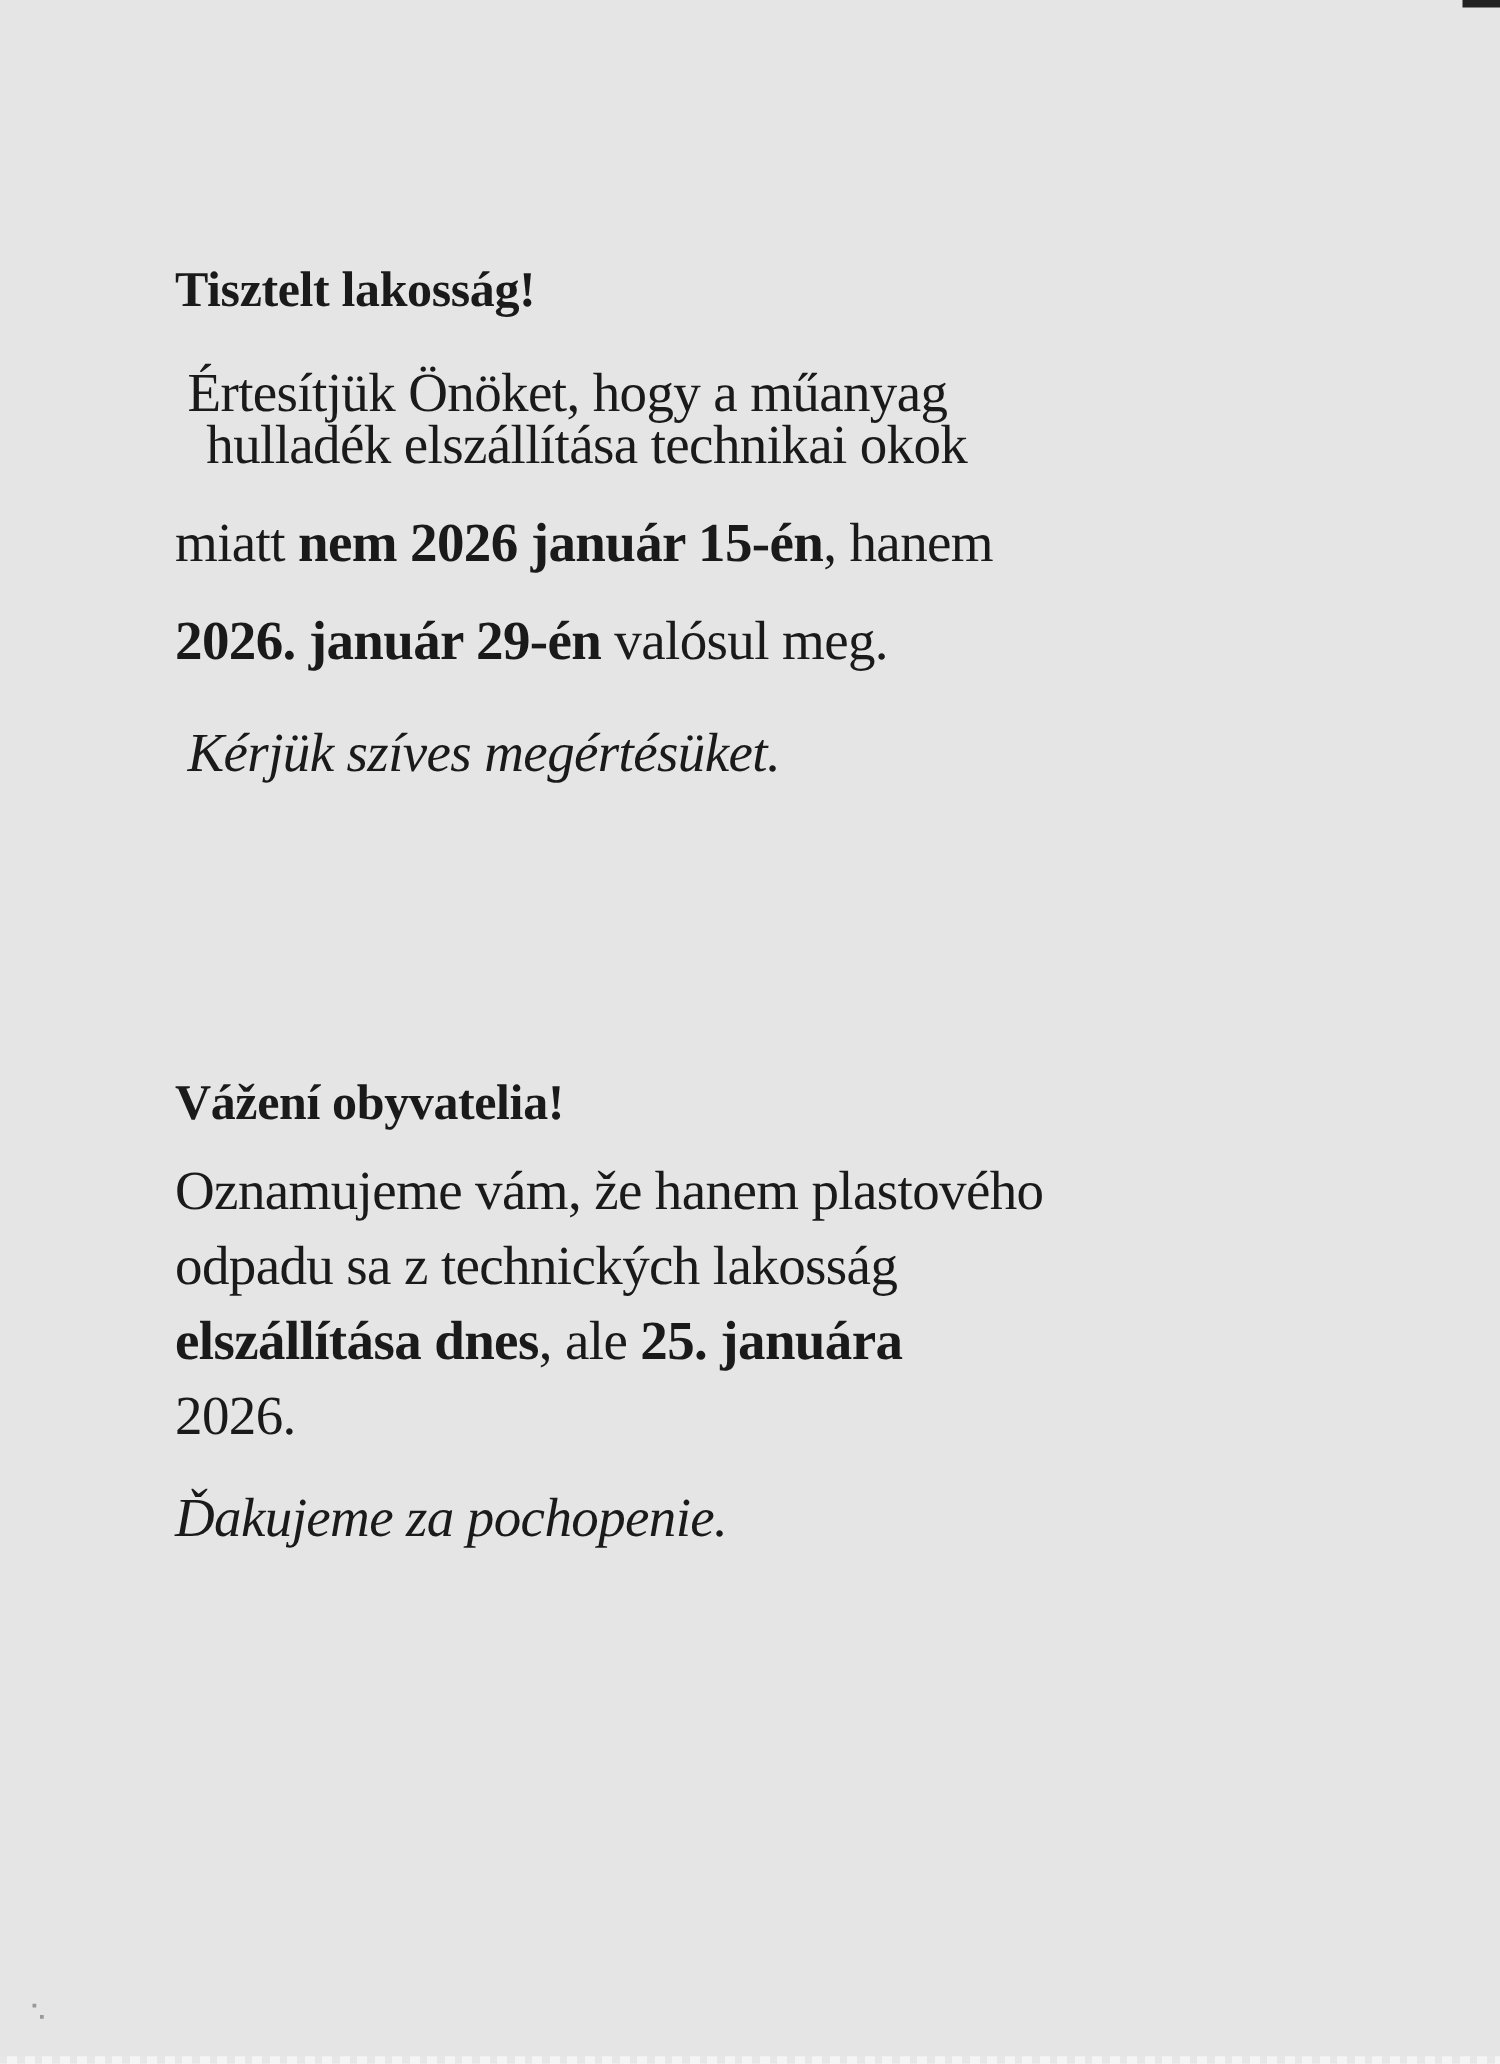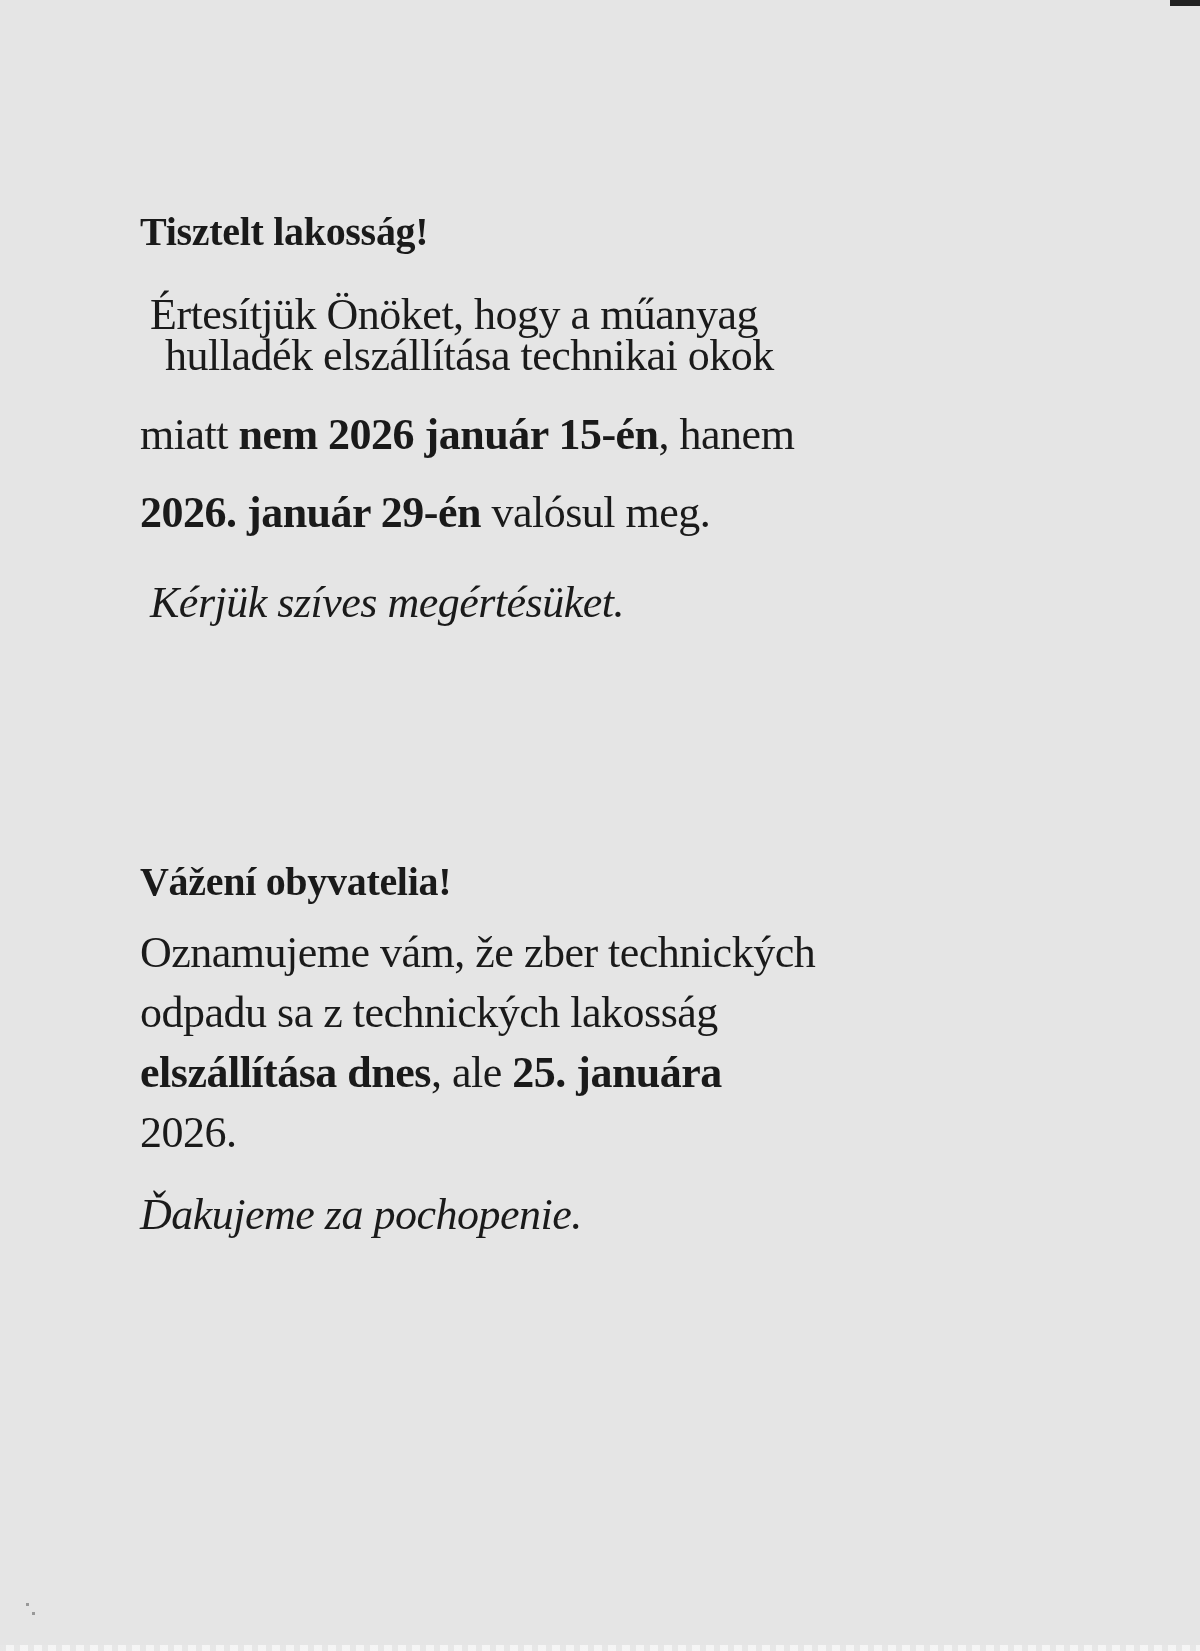--- a/index.html
+++ b/index.html
@@ -104,21 +104,21 @@
     <p id="hu-line4" class="block para">
       <b>2026. január 29-én</b><span> valósul meg.</span>
     </p>
     <p id="hu-closing" class="block para">Kérjük szíves megértésüket.</p>
   </section>
 
   <section>
     <h1 id="sk-heading" class="block heading">Vážení obyvatelia!</h1>
 
     <p id="sk-line1" class="block para">
-      <span>Oznamujeme vám, že zber technických</span>
+      <span>Oznamujeme vám, že hanem plastového</span>
     </p>
     <p id="sk-line2" class="block para">
       <span>odpadu sa z technických lakosság</span>
     </p>
     <p id="sk-line3" class="block para">
       <b>elszállítása dnes</b><span>, ale </span><b>25. januára</b>
     </p>
     <p id="sk-line4" class="block para">
       <span>2026.</span>
     </p>

